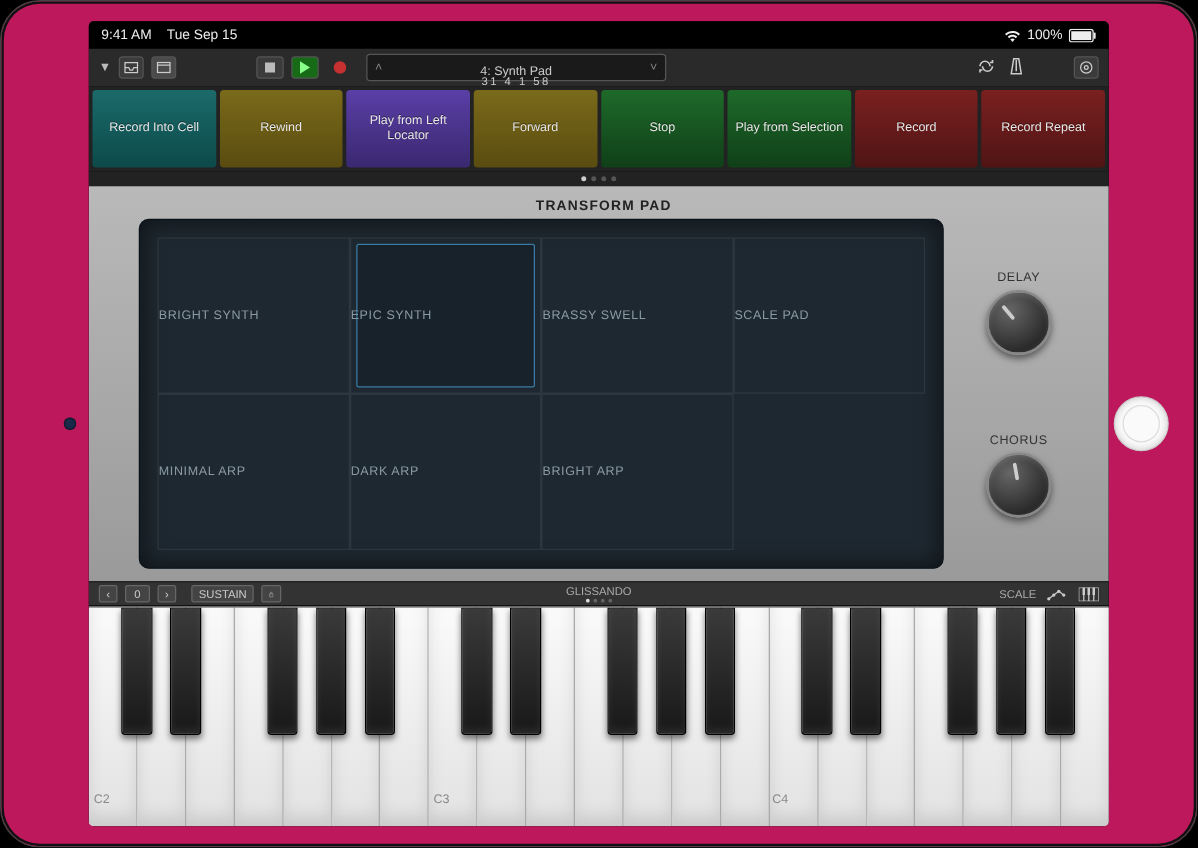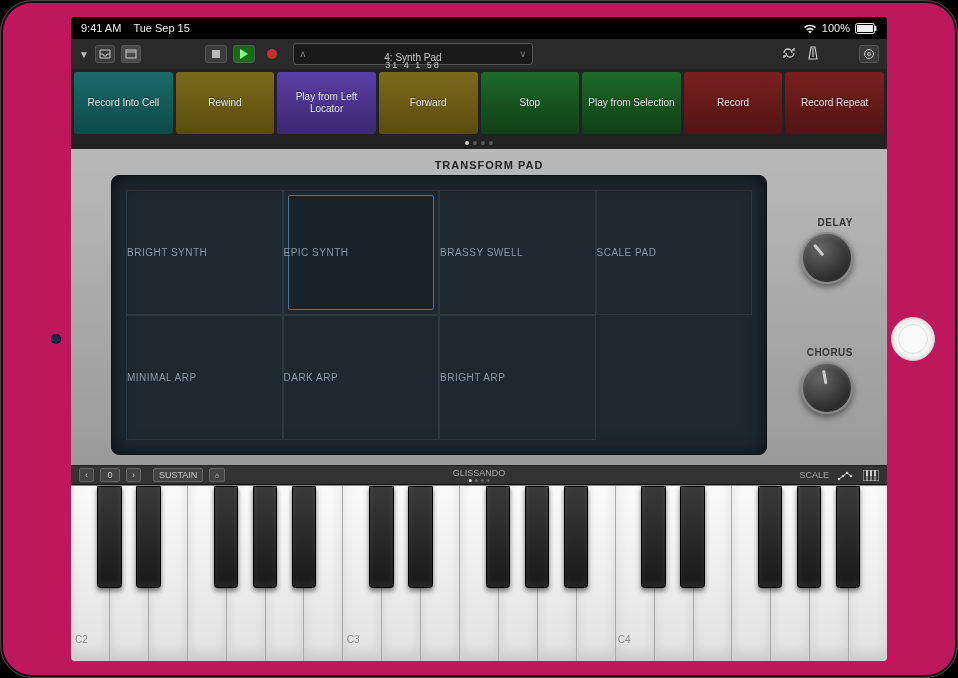--- a/index.html
+++ b/index.html
@@ -45,29 +45,29 @@
   .cmd.teal{background:linear-gradient(#1b6a6a,#0d4a4a);} 
   .cmd.purple{background:linear-gradient(#5a3fa6,#3a2870);} 
   .cmd.olive{background:linear-gradient(#7a6a1a,#5a4c10);} 
   .cmd.green{background:linear-gradient(#1e6a2a,#103f18);} 
   .cmd.brightgreen{background:linear-gradient(#2aa23a,#1a7226);border:1px solid #5dd96a;box-shadow:0 0 6px rgba(60,220,80,.3) inset;} 
   .cmd.red{background:linear-gradient(#7a2020,#501414);} 
   .pager{height:12px;background:#222;display:flex;align-items:center;justify-content:center;gap:4px;}
   .pager .dot{width:4px;height:4px;border-radius:50%;background:#555;} .pager .dot.on{background:#ccc;}
 
   
-  .panel { flex:1; background:linear-gradient(#b9b9b9,#9a9a9a); position:relative; padding:10px 20px 10px 40px; display:flex; flex-direction:column;}
+  .panel { flex:1; background:linear-gradient(#b9b9b9,#9a9a9a); position:relative; padding:10px 32px 10px 40px; display:flex; flex-direction:column;}
   .panel-title{font-size:11px;font-weight:600;color:#222;letter-spacing:1px;margin-bottom:4px;align-self:center;}
   .pad-wrap{display:flex; gap:20px; flex:1;}
   .transform-pad{flex:1;background:#1e2830;border-radius:8px;padding:14px;display:grid;grid-template-columns:repeat(4,1fr);grid-template-rows:repeat(2,1fr);gap:0;border:1px solid #0a1218;box-shadow:inset 0 0 20px rgba(0,0,0,.6);}
   .cell{border:1px solid rgba(100,120,130,.2);display:flex;align-items:center;font-size:10px;color:#8a9aa5;letter-spacing:.5px;position:relative;}
   .cell.sel::after{content:"";position:absolute;inset:4px;border:1px solid #3a7aa5;border-radius:2px;background:rgba(20,30,40,.6);}
   .cell.sel span{z-index:1;}
   .knob-col{width:80px;display:flex;flex-direction:column;align-items:center;justify-content:space-around;padding:10px 0;}
-  .knob-label{font-size:10px;font-weight:700;color:#333;letter-spacing:.5px;margin-bottom:4px;text-align:right;}
+  .knob-label{font-size:10px;font-weight:400;color:#333;letter-spacing:.5px;margin-bottom:4px;}
   .knob{width:52px;height:52px;border-radius:50%;background:radial-gradient(circle at 35% 30%,#666,#2b2b2b 70%);border:2px solid #888;box-shadow:0 3px 6px rgba(0,0,0,.5), inset 0 2px 4px rgba(255,255,255,.15);position:relative;}
   .knob::after{content:"";position:absolute;left:50%;top:6px;width:3px;height:14px;background:#ccc;border-radius:2px;transform-origin:50% 20px;}
   .knob.k1::after{transform:translateX(-50%) rotate(-40deg);} 
   .knob.k2::after{transform:translateX(-50%) rotate(-10deg);}
 
   
   .kb-toolbar{height:20px;background:#333;display:flex;align-items:center;padding:0 8px;gap:6px;font-size:9px;color:#aaa;position:relative;border-top:1px solid #222;border-bottom:1px solid #111;}
   .kbtn{height:14px;background:#444;border:1px solid #666;border-radius:2px;display:flex;align-items:center;justify-content:center;padding:0 5px;font-size:9px;color:#ccc;}
   .kb-center{position:absolute;left:50%;transform:translateX(-50%);text-align:center;}
   .kb-center .dots{display:flex;gap:3px;justify-content:center;margin-top:1px;} .kb-center .dots i{width:3px;height:3px;background:#666;border-radius:50%;display:block;} .kb-center .dots i.on{background:#ddd;}

